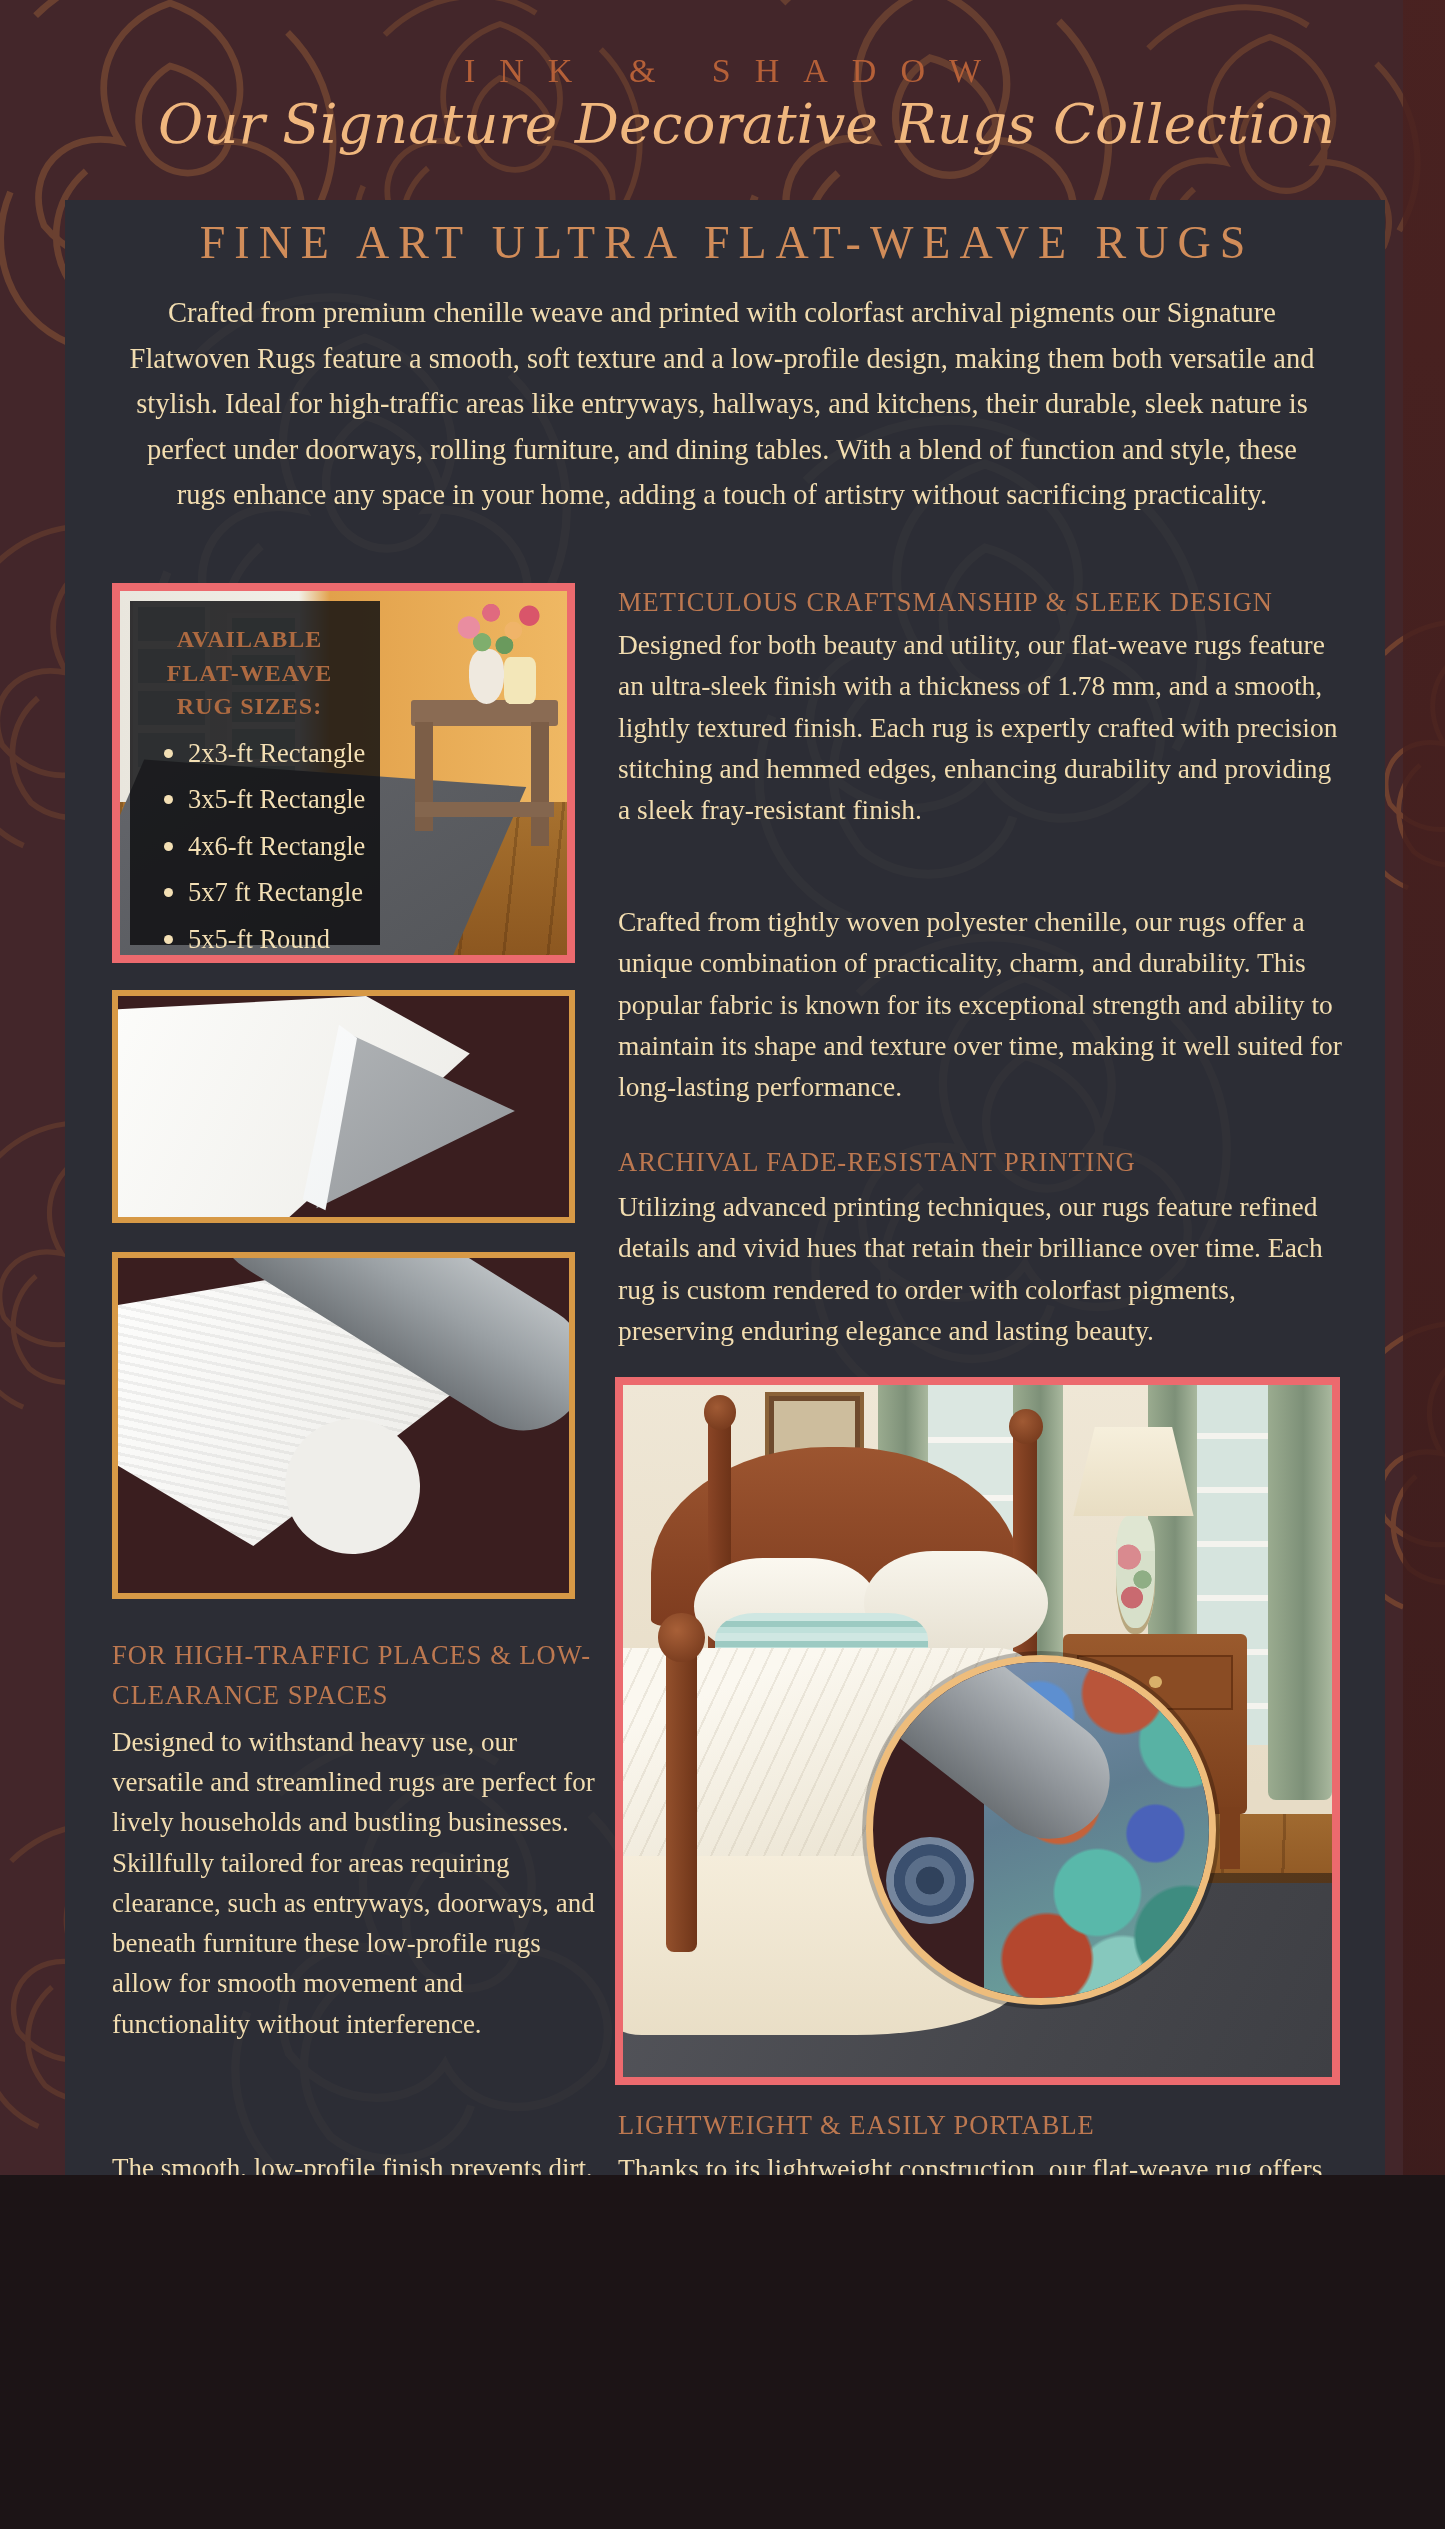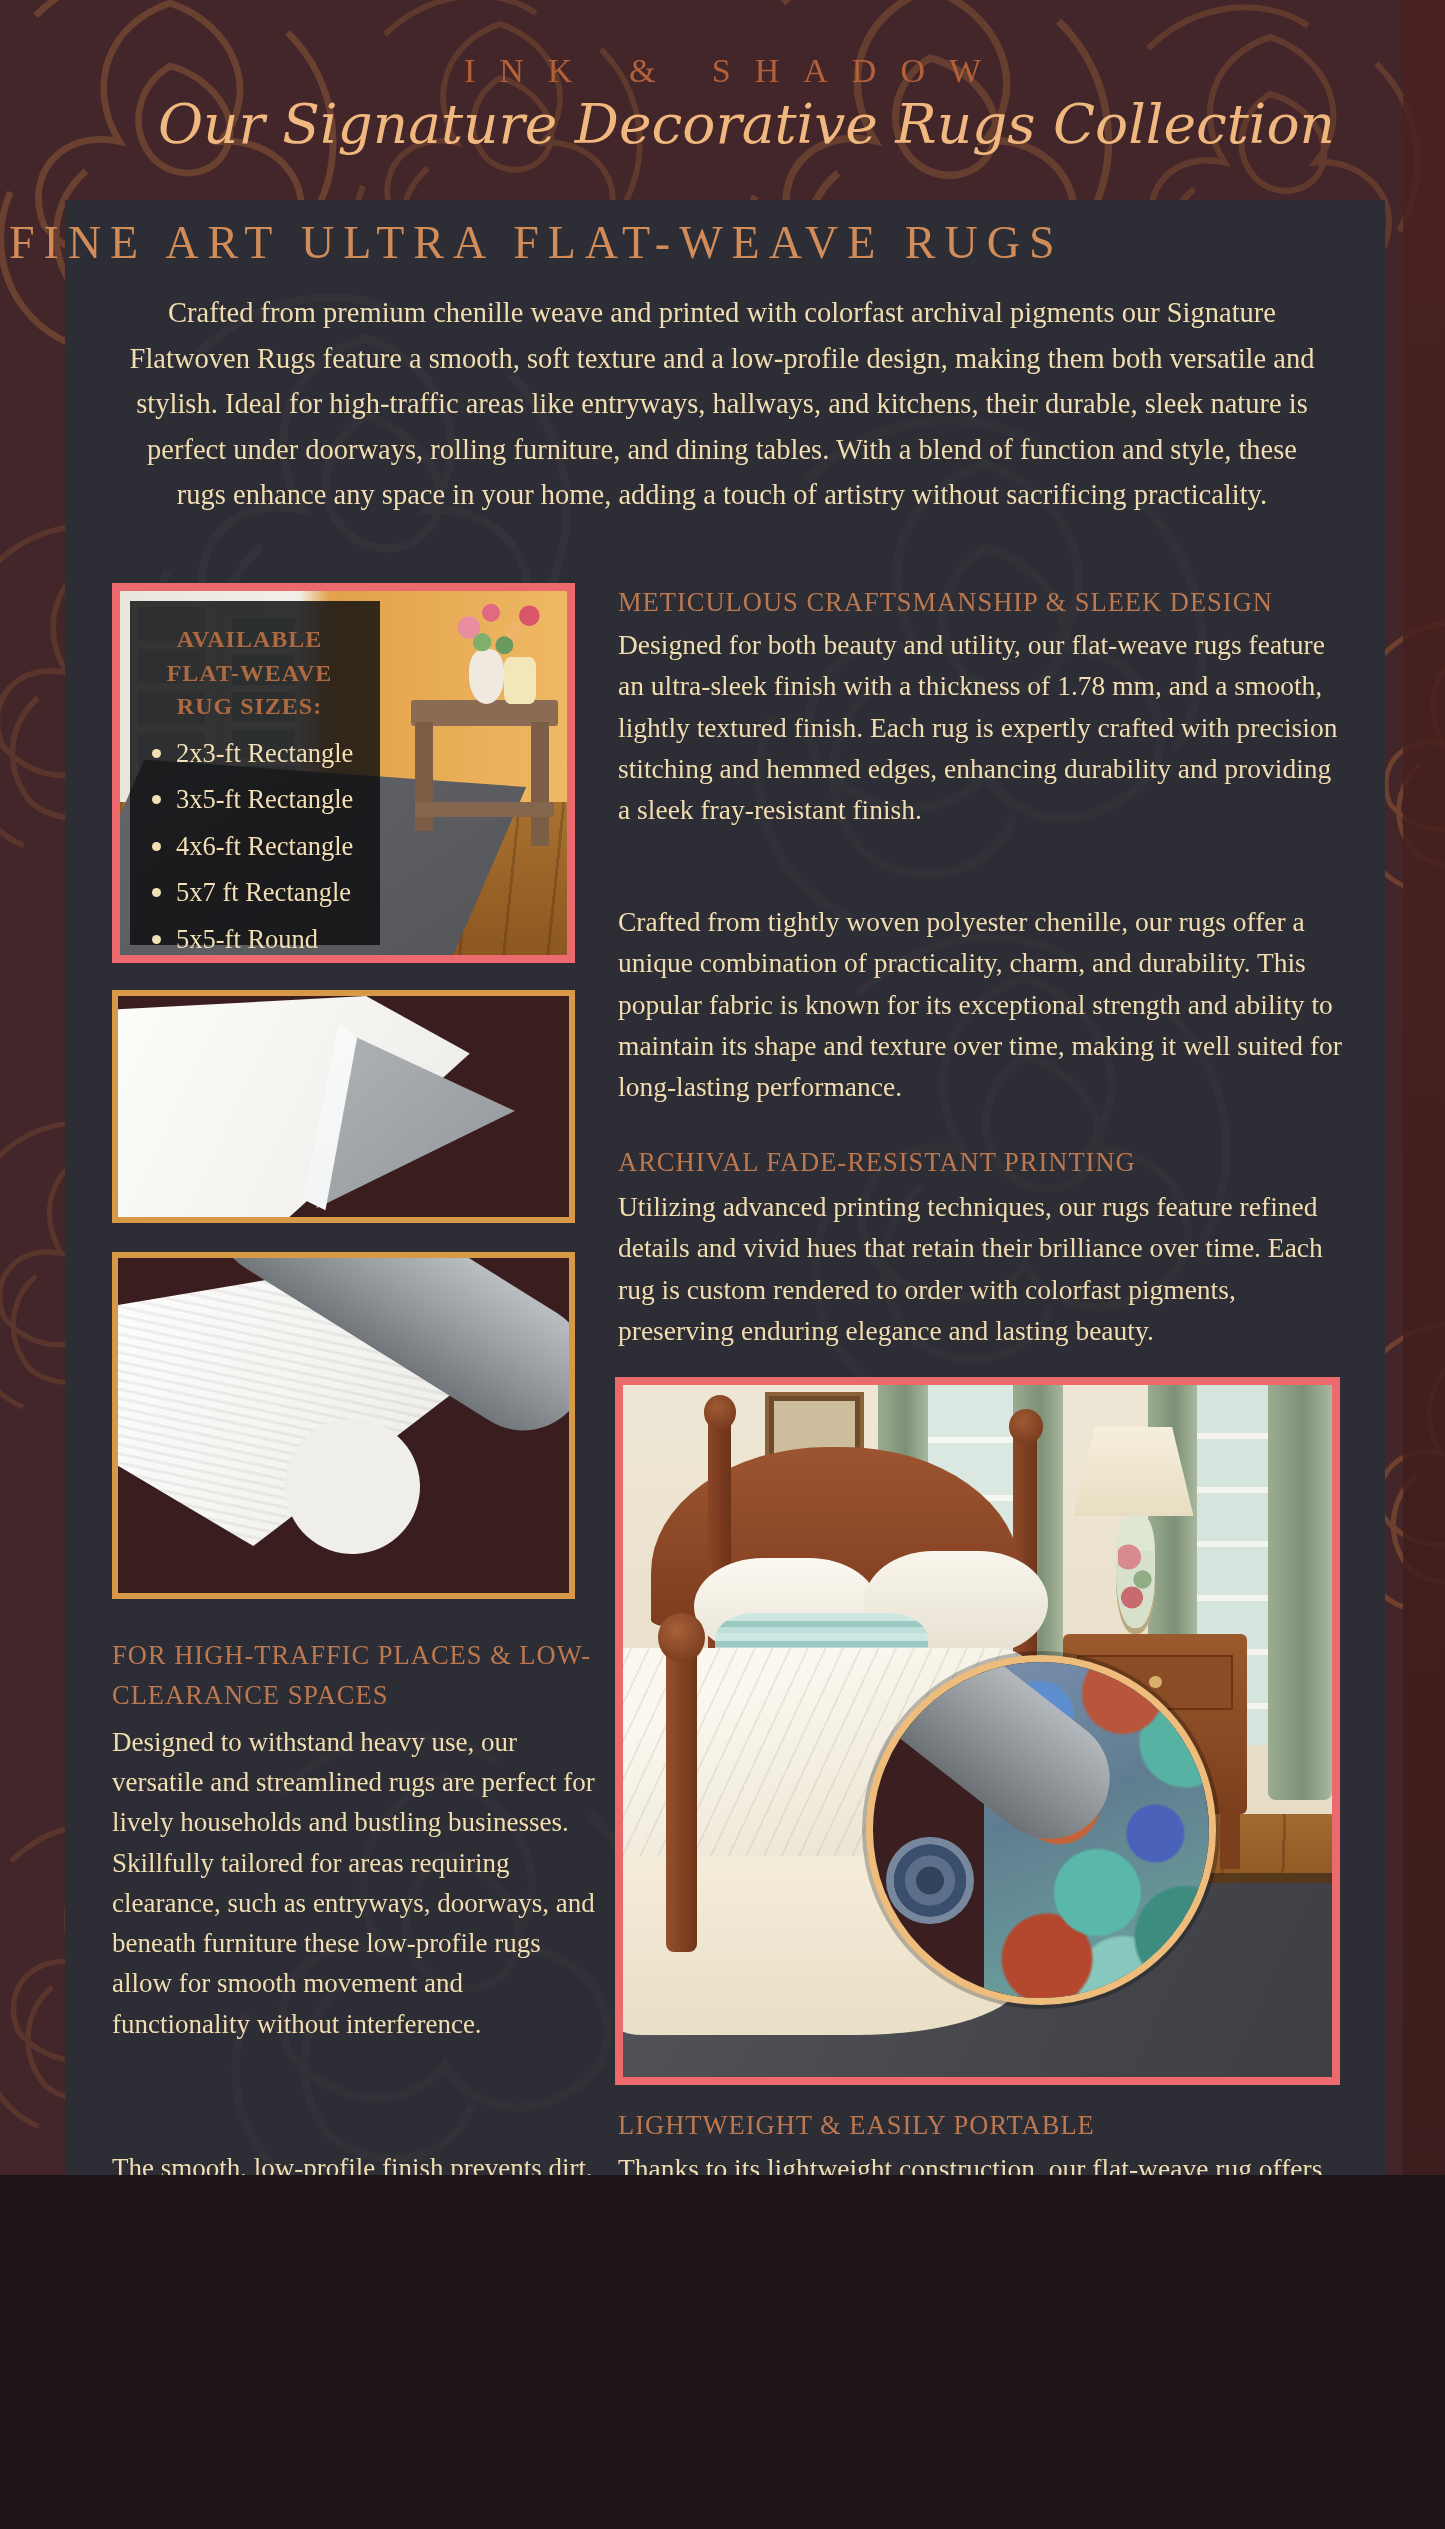--- a/index.html
+++ b/index.html
@@ -26,21 +26,21 @@
     text-align:center; font-size:34px; letter-spacing:24px; text-indent:24px;
     color:#b express5f38; color:#b56038; font-weight:400;
   }
   .script-sub{
     position:absolute; top:92px; left:0; width:100%;
     text-align:center; font-family:"DejaVu Serif", serif; font-style:italic;
     font-size:55px; color:#f0b77e;margin-left:24px;
   }
   .main-title{
     position:absolute; top:216px; left:0; width:100%;
-    font-size:46px; letter-spacing:9px; text-indent:9px;
+    text-align:center; font-size:46px; letter-spacing:9px; text-indent:9px;
     color:#d18c59; font-weight:400;
   }
   .intro{
     position:absolute; top:290px; left:122px; width:1200px;
     text-align:center; font-size:28.5px; line-height:1.6; color:#f2ddb0;
   }
   
   .h-ter{position:absolute; color:#bd7850; font-weight:400; font-size:26.5px; letter-spacing:1px; line-height:1.5;}
   .body-text{position:absolute; color:#f2ddb0; font-size:27.5px; line-height:1.5;}
   .col-left{left:112px; width:492px;}
@@ -75,21 +75,21 @@
       radial-gradient(circle at 35% 75%, #7fae6d 0 12%, transparent 13%),
       radial-gradient(circle at 60% 80%, #6a9a5d 0 12%, transparent 13%);}
   .sizes-overlay{
     position:absolute; left:10px; top:10px; width:250px; height:calc(100% - 20px);
     background:rgba(14,14,17,.84); 
   }
   .sizes-heading{
     margin:22px 23px 14px 12px; text-align:center;
     color:#ad6a41; font-weight:700; font-size:24px; line-height:1.4; letter-spacing:1px;
   }
-  .sizes-list{list-style:none; margin:6px 0 0 0; padding:0 0 0 22px;}
+  .sizes-list{list-style:none; margin:6px 0 0 12px; padding:0 0 0 22px;}
   .sizes-list li{display:flex; align-items:center; margin-bottom:15.5px;}
   .dot{width:9px; height:9px; border-radius:50%; background:#f3dfb4; margin-right:15px; flex:0 0 auto;}
   .size-label{color:#f3dfb4; font-size:26.5px;}
   
   .detail-img{
     position:absolute; left:112px; width:463px; box-sizing:border-box;
     border:6px solid #d79946; background:#3a1e1f; overflow:hidden;
   }
   .img-fold{top:990px; height:233px;}
   .img-roll{top:1252px; height:347px;}

